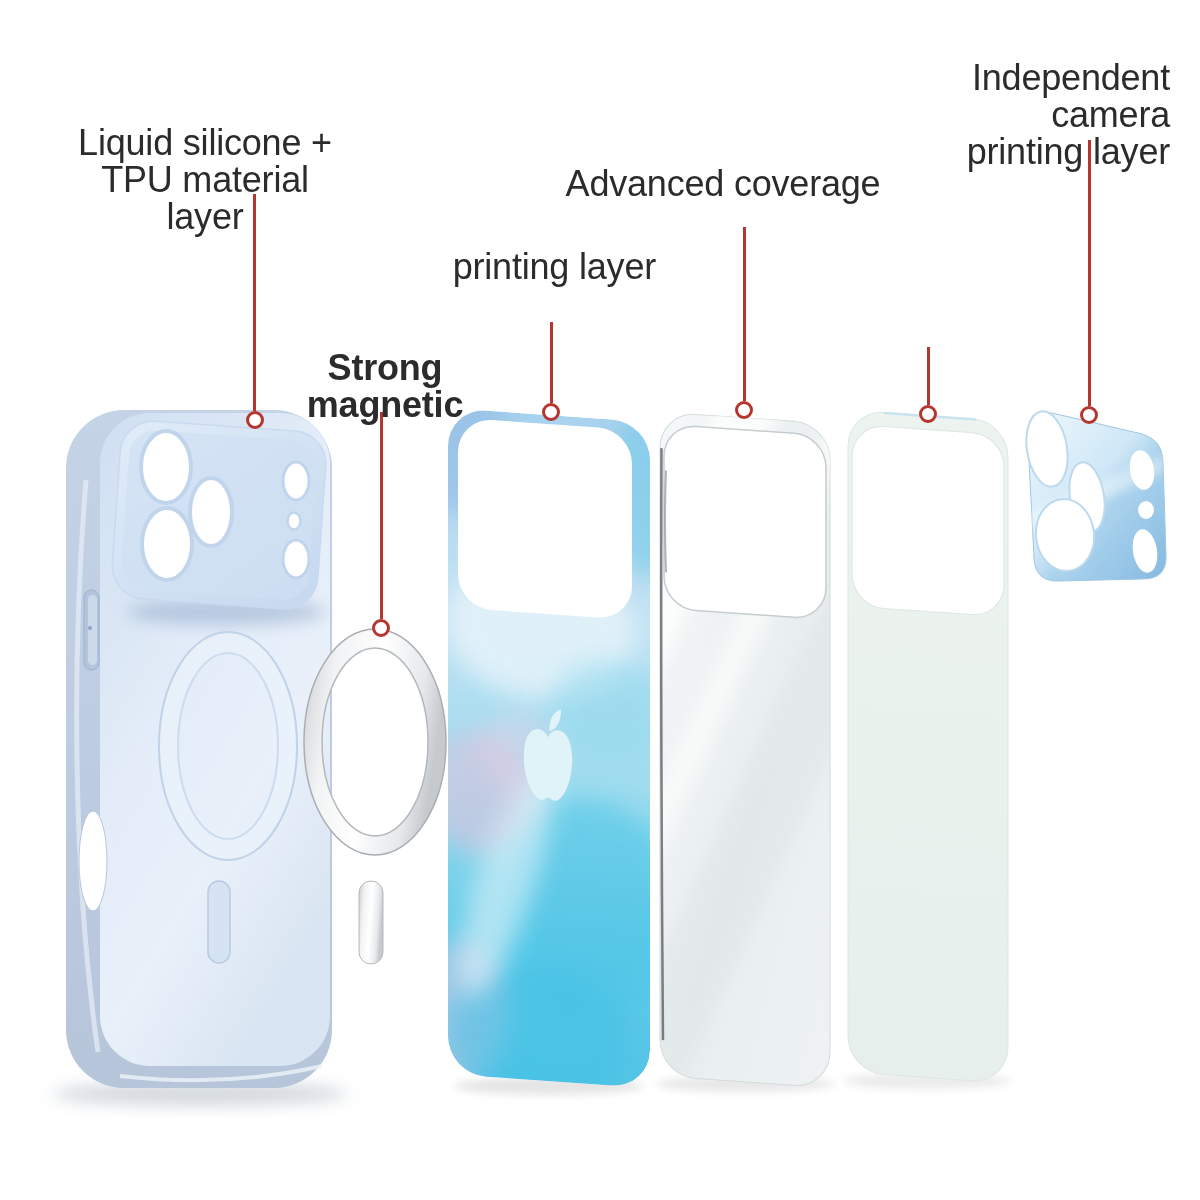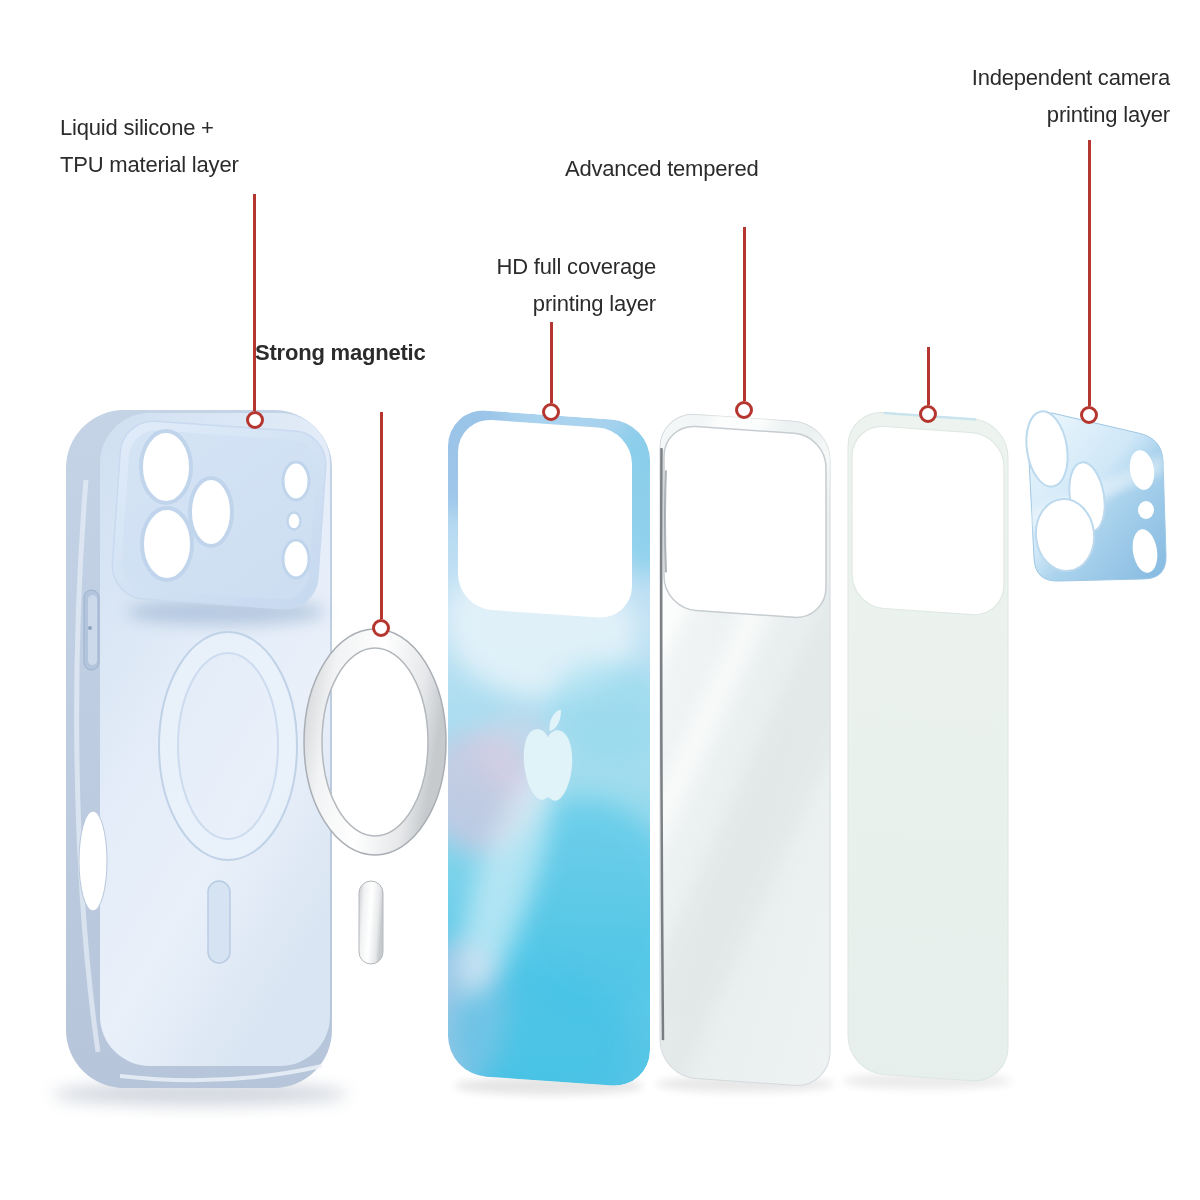--- a/index.html
+++ b/index.html
@@ -5,23 +5,23 @@
   :root{
     --leader:#b5362f;
     --text:#2b2b2b;
   }
   html,body{margin:0;padding:0;background:#fff;}
   .stage{
     position:relative;width:1200px;height:1200px;overflow:hidden;background:#fff;
     font-family:"Liberation Sans","DejaVu Sans",sans-serif;
   }
   .art{position:absolute;left:0;top:0;}
-  .label{position:absolute;color:var(--text);font-size:22px;line-height:37px;font-weight:400;letter-spacing:-0.2px;}
+  .label{position:absolute;color:var(--text);font-size:36px;line-height:37px;font-weight:400;letter-spacing:-0.2px;}
   .label .ln{display:block;}
-  .center{text-align:left;}
+  .center{text-align:center;margin-top:15px;}
   .right{text-align:right;}
   .leader{position:absolute;width:3px;background:var(--leader);}
   .dot{position:absolute;width:12px;height:12px;border:3px solid var(--leader);border-radius:50%;background:#fff;}
 </style>
 </head>
 <body>
 
 <div class="stage">
 
   <svg class="art" width="1200" height="1200" viewBox="0 0 1200 1200">
@@ -213,26 +213,25 @@
   <div class="label center" style="left:60px;top:109px;width:290px;">
     <span class="ln">Liquid silicone +</span>
     <span class="ln">TPU material layer</span>
   </div>
 
   <div class="label center" style="left:255px;top:334px;width:260px;font-weight:bold;">
     <span class="ln">Strong magnetic</span>
   </div>
 
   <div class="label right" style="left:400px;top:248px;width:256px;">
-    <span class="ln">HD full coverage</span>
     <span class="ln">printing layer</span>
   </div>
 
   <div class="label center" style="left:565px;top:150px;width:316px;">
-    <span class="ln">Advanced tempered</span>
+    <span class="ln">Advanced coverage</span>
   </div>
 
 
   <div class="label right" style="left:860px;top:59px;width:310px;">
     <span class="ln">Independent camera</span>
     <span class="ln">printing layer</span>
   </div>
 
 </div>
 

